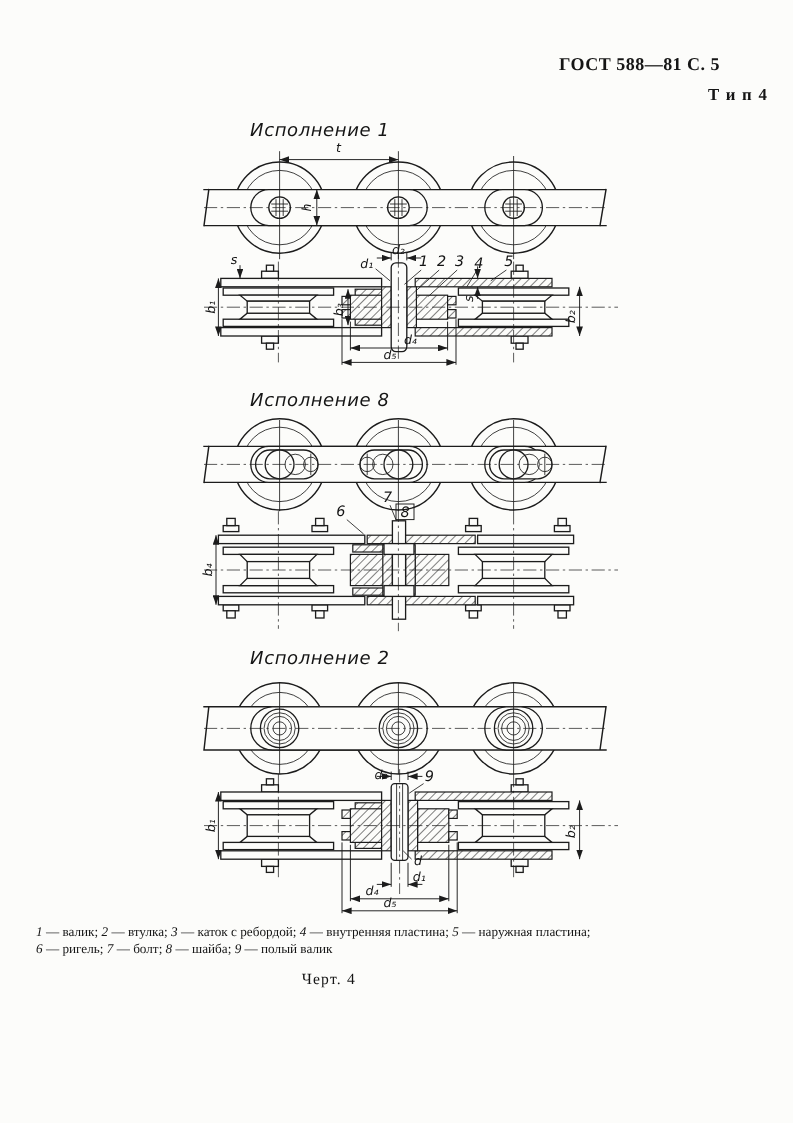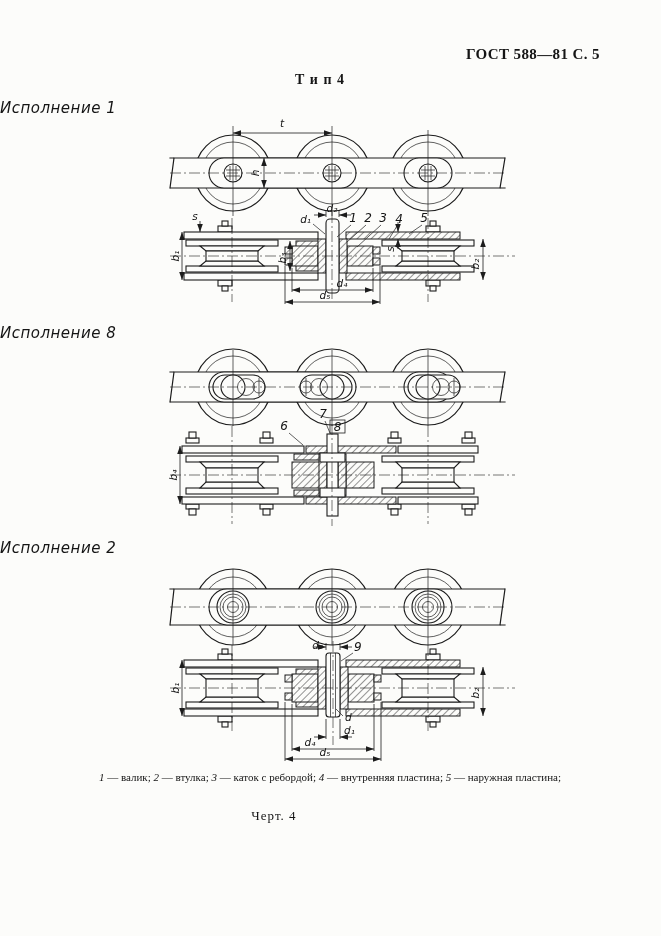--- a/index.html
+++ b/index.html
@@ -1,22 +1,22 @@
 <!DOCTYPE html>
 <html><head>
 <meta charset="utf-8">
 <style>
   html,body{margin:0;padding:0;}
   body{width:661px;height:936px;background:#fcfcfa;position:relative;overflow:hidden;
        font-family:"Liberation Serif",serif;color:#151515;}
   .abs{position:absolute;}
   .hdr{top:46px;right:61px;font-weight:bold;font-size:15px;letter-spacing:.4px;}
-  .ttl{top:72px;left:0;width:640px;text-align:center;font-weight:bold;font-size:14px;letter-spacing:1px;}
-  .sec-label{left:0;width:533px;font:italic 15px "DejaVu Sans",sans-serif;letter-spacing:.5px;}
-  .legend{top:770px;left:30px;width:600px;text-align:center;font-size:11px;line-height:14px;}
+  .ttl{top:72px;left:0;width:640px;text-align:right;font-weight:bold;font-size:14px;letter-spacing:1px;}
+  .sec-label{left:0;width:533px;text-align:center;font:italic 15px "DejaVu Sans",sans-serif;letter-spacing:.5px;}
+  .legend{top:770px;left:30px;width:600px;font-size:11px;line-height:14px;}
   .legend i{font-style:italic;}
   .cap{top:808px;left:0;width:548px;text-align:center;font-size:13px;letter-spacing:1px;}
   svg{position:absolute;overflow:visible;}
   .ln{stroke:#1c1c1c;stroke-width:1.2;fill:none;stroke-linecap:square;}
   .th{stroke:#1c1c1c;stroke-width:.7;fill:none;}
   .cl{stroke:#1c1c1c;stroke-width:.6;fill:none;stroke-dasharray:11 3 2 3;}
   .wf{fill:#fcfcfa;stroke:#1c1c1c;stroke-width:1.1;}
   .hf{stroke:#1c1c1c;stroke-width:1;}
   .dm{stroke:#1c1c1c;stroke-width:.8;fill:none;}
   .ld{stroke:#1c1c1c;stroke-width:.7;fill:none;}
@@ -396,14 +396,15 @@
   <text class="dt" x="140" y="105" text-anchor="middle">d₄</text>
 
   <line class="dm" x1="115" y1="61" x2="115" y2="120"></line>
     <line class="dm" x1="211" y1="61" x2="211" y2="120"></line>
   <line class="dm" x1="115" y1="118" x2="211" y2="118" marker-start="url(#mC3)" marker-end="url(#mC3)"></line>
   <text class="dt" x="155" y="115" text-anchor="middle">d₅</text>
 </svg>
 
 <div class="abs legend">
   <div class="legend-line"><span class="li"><i>1</i><span> — валик; </span></span><span class="li"><i>2</i><span> — втулка; </span></span><span class="li"><i>3</i><span> — каток с ребордой; </span></span><span class="li"><i>4</i><span> — внутренняя пластина; </span></span><span class="li"><i>5</i><span> — наружная пластина;</span></span></div>
+  <div class="legend-line"><span class="li"><i>6</i><span> — ригель; </span></span><span class="li"><i>7</i><span> — болт; </span></span><span class="li"><i>8</i><span> — шайба; </span></span><span class="li"><i>9</i><span> — полый валик</span></span></div>
 </div>
 <div class="abs cap">Черт. 4</div>
 
 </body></html>

